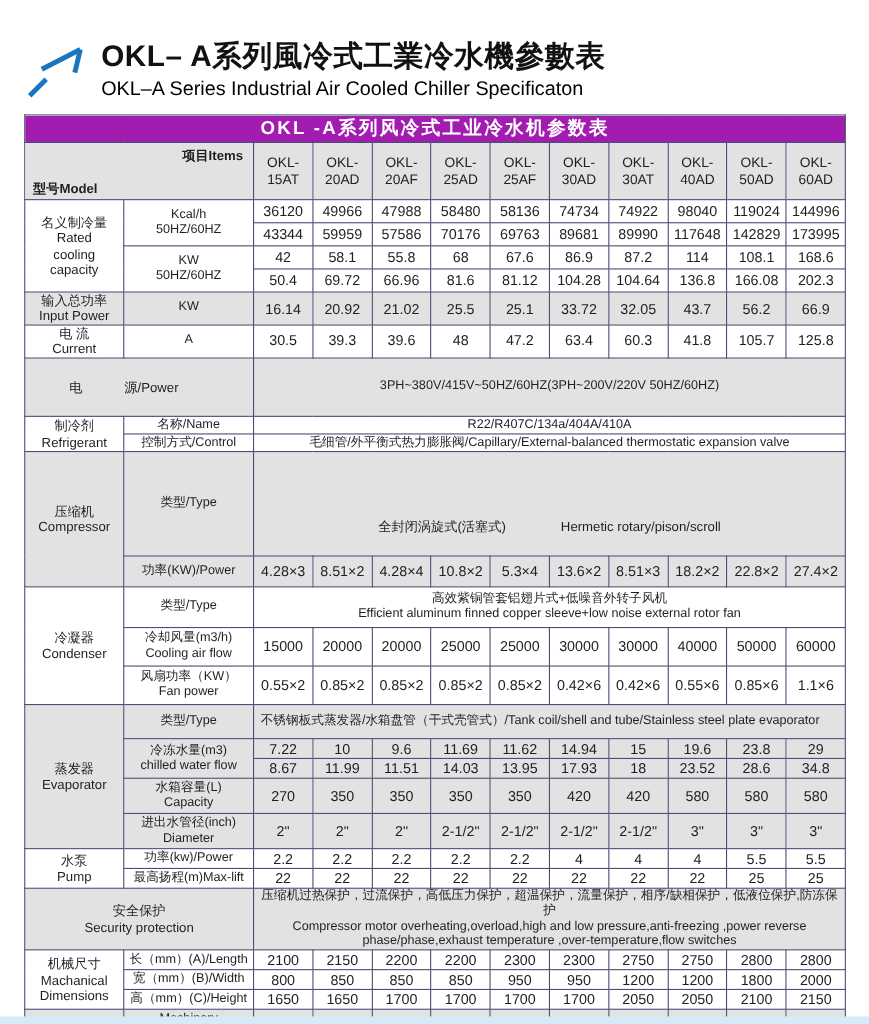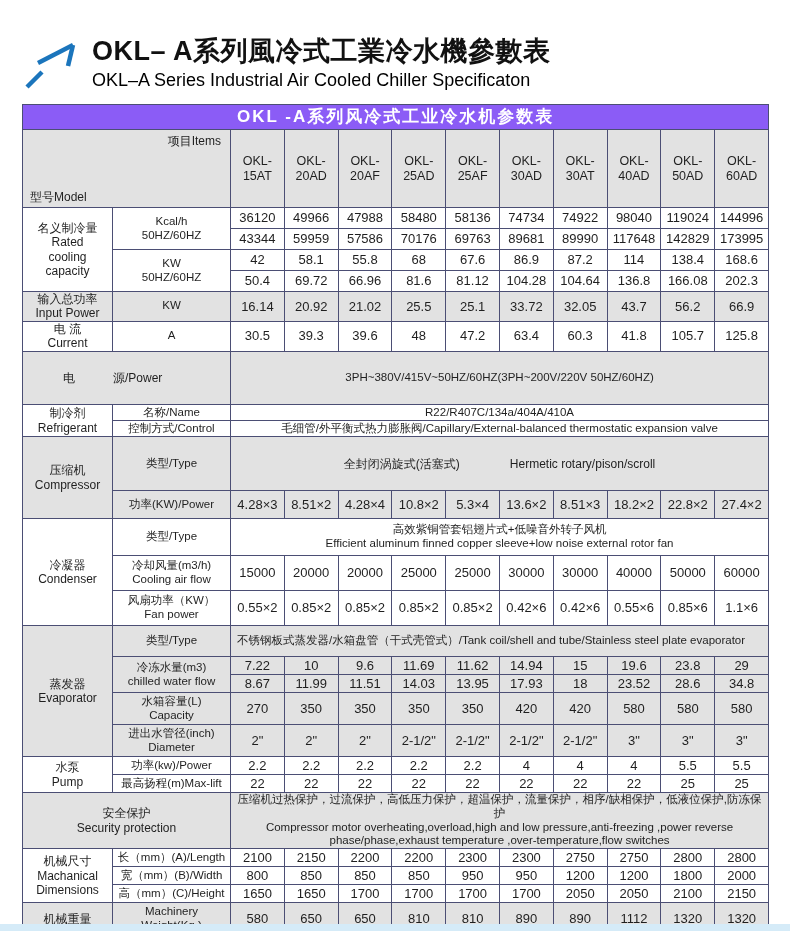--- a/index.html
+++ b/index.html
@@ -11,21 +11,21 @@
   .doc-header { display:flex; align-items:flex-end; margin:32px 0 0 24px; }
   .arrow-wrap { width:58px; height:56px; flex:0 0 58px; margin-top:4px; }
   .titles { margin-left:10px; }
   .title-zh { font-size:27px; font-weight:bold; color:#111; margin:0; line-height:1.15; letter-spacing:0.5px; }
   .title-en { font-size:18px; font-weight:normal; color:#000000; margin:3px 0 0 0; line-height:1.2; }
 
   
   table.spec { border-collapse:collapse; table-layout:fixed; width:746px; margin:12px 0 0 22px; }
   td { border:1px solid #4b4e74; text-align:center; vertical-align:middle; padding:0 2px;
        white-space:pre-line; overflow:hidden; line-height:1.2; }
-  tr.titlebar td { background:#8b5cf6; color:#ffffff; font-size:17px; font-weight:bold;
+  tr.titlebar td { background:#a21caf; color:#ffffff; font-size:17px; font-weight:bold;
                    letter-spacing:2px; height:25px; }
   tr.g td { background:#e2e2e2; }
 
   .v   { font-size:13px; }                 
   .lbl { font-size:11.5px; }               
   .sec { font-size:12px; }                 
   .model-cell { font-size:12.5px; line-height:1.15; }
   .long { font-size:11.5px; }
   .left { text-align:left; padding-left:6px; }
 
@@ -38,33 +38,33 @@
   tr.h-air   { height:35px; }
   tr.h-evt   { height:31px; }
   tr.h-water { height:18px;margin-left:22px; }
   tr.h-cap   { height:32px;padding-left:48px; }
   tr.h-pump  { height:18px; }
   tr.h-sec   { height:53px; }
   tr.h-dim   { height:18px; }
   tr.h-wt    { height:32px; }
 
   
-  td.corner { position:relative; padding:16px;
+  td.corner { position:relative; padding:3px;
     background-image:linear-gradient(to bottom right, transparent 49.55%, #4b4e74 49.55%, #4b4e74 50.45%, transparent 50.45%);
-    background-color:#e2e2e2; }
+    background-color:#e2e2e2;font-weight:bold; }
   td.corner .c-model { position:absolute; left:7px; bottom:3px; font-size:12px; }
   td.corner .c-items { position:absolute; right:9px; top:4px; font-size:12px; }
 
   
   .src-label { display:flex; align-items:center; }
   .src-label .p1 { width:88px; text-align:center; font-size:12px; }
   .src-label .p2 { text-align:left; font-size:12px; }
 
   
-  .comp-type { display:flex; justify-content:center; gap:50px; align-items:center; font-size:12px; }
+  .comp-type { display:flex; justify-content:center; gap:50px; align-items:center; font-size:12px;margin-top:41px; }
 
   
   .notes { margin:18px 0 0 25px; font-size:12.5px; color:#222; }
   .notes div { line-height:16.5px; }
 
   .bottom-strip { position:absolute; left:0; right:0; bottom:0; height:7px; background:#d5ebf8; }
 </style>
 </head>
 <body>
 
@@ -168,21 +168,21 @@
       <td rowspan="2" class="lbl">KW
 50HZ/60HZ</td>
     <td class="v">42</td>
           <td class="v">58.1</td>
           <td class="v">55.8</td>
           <td class="v">68</td>
           <td class="v">67.6</td>
           <td class="v">86.9</td>
           <td class="v">87.2</td>
           <td class="v">114</td>
-          <td class="v">138.4</td>
+          <td class="v">108.1</td>
           <td class="v">168.6</td>
         </tr>
     <tr class="h-num v">
           <td class="v">50.4</td>
           <td class="v">69.72</td>
           <td class="v">66.96</td>
           <td class="v">81.6</td>
           <td class="v">81.12</td>
           <td class="v">104.28</td>
           <td class="v">104.64</td>

